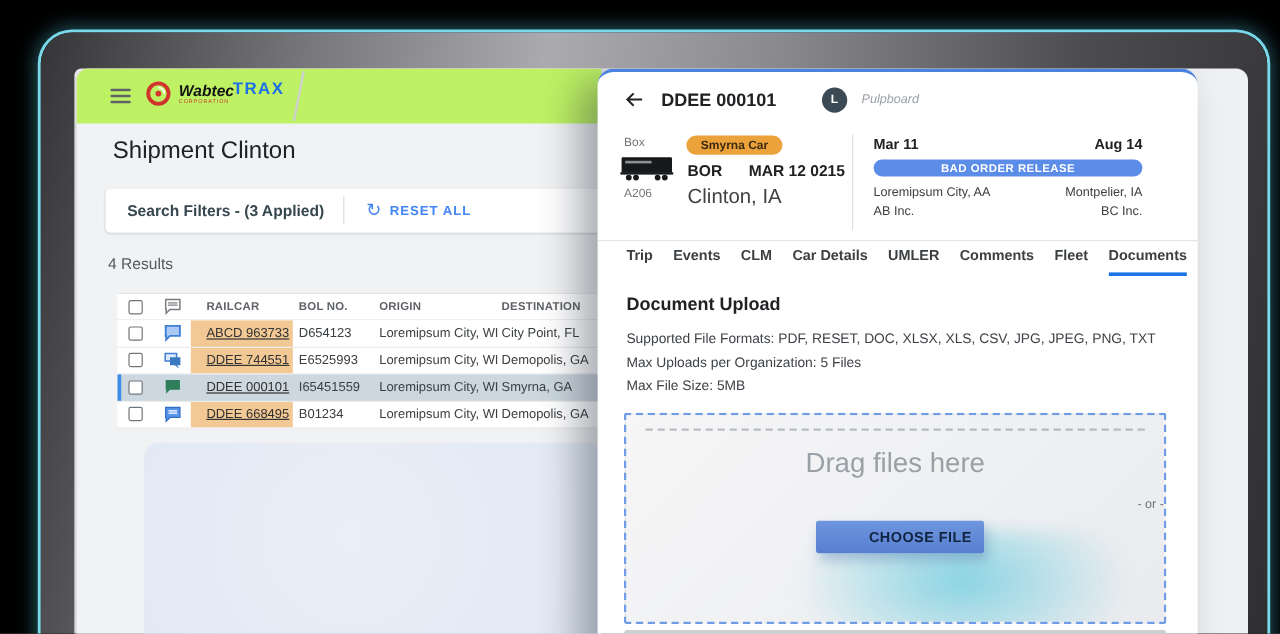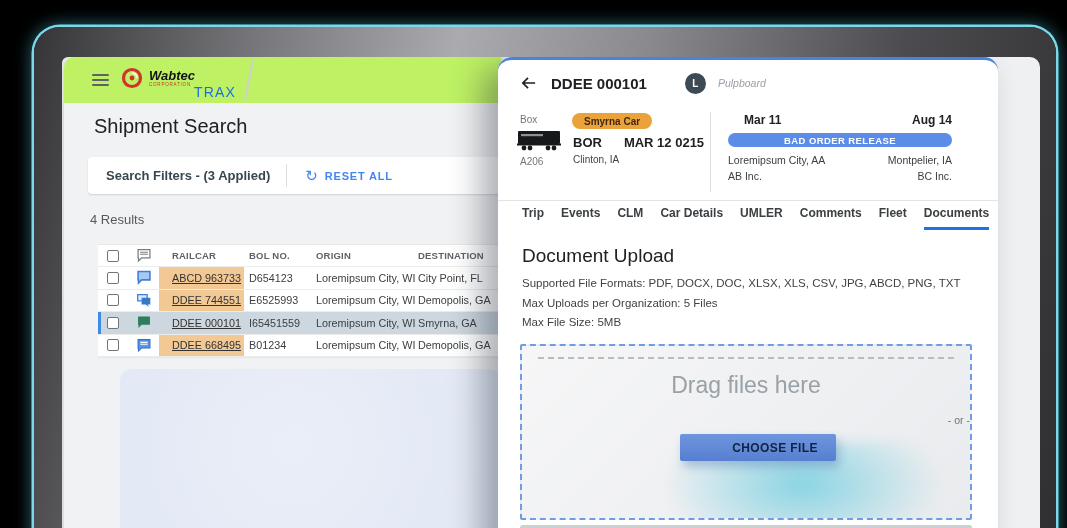--- a/index.html
+++ b/index.html
@@ -19,21 +19,21 @@
   .app { position:absolute; left:2px; top:0; width:437px; height:100%;
     background:#f1f2f3; border-radius:10px 0 0 0; box-shadow:0 2px 8px rgba(0,0,0,.18); }
   .app-header { position:absolute; left:0; top:0; width:100%; height:46px;
     background:#bef264; border-radius:10px 0 0 0; }
   .hamburger { position:absolute; left:28px; top:17px; width:17px; cursor:pointer; }
   .hamburger i { display:block; height:2px; background:#5f6368; margin-bottom:3px; border-radius:1px; }
   .brand { position:absolute; left:56px; top:9px; display:flex; align-items:center; }
   .brand-text { margin-left:5px; }
   .brand-name { font-size:13px; font-weight:bold; font-style:italic; color:#141414; line-height:13px; }
   .brand-sub  { font-size:4.5px; letter-spacing:.8px; color:#c0392b; }
-  .product { position:absolute; left:130px; top:27px; font-size:14px; font-weight:normal;
+  .product { position:absolute; left:130px; top:8px; font-size:14px; font-weight:bold;
     color:#1d6ee8; letter-spacing:1.2px; }
   .slash { position:absolute; left:184px; top:2px; height:42px; width:2px;
     background:#cfcfcf; transform:rotate(11deg); }
 
   .page-title { position:absolute; left:30px; top:58px; font-size:20px; font-weight:500; color:#202124; }
 
   .filter-bar { position:absolute; left:24px; top:100px; width:413px; height:37px;
     background:#fff; border-radius:4px; box-shadow:0 1px 2px rgba(0,0,0,.14);
     display:flex; align-items:center; }
   .filter-label { margin-left:18px; font-size:13px; font-weight:bold; color:#37474f; }
@@ -79,53 +79,53 @@
     color:#fff; font-size:10px; font-weight:bold; display:flex; align-items:center; justify-content:center; }
   .avatar-note { margin-left:12px; font-size:10.5px; font-style:italic; color:#9aa0a6; }
 
   .car-type { position:absolute; left:22px; top:54px; font-size:10px; color:#757575; }
   .car-svg  { position:absolute; left:17px; top:68px; }
   .car-id   { position:absolute; left:22px; top:96px; font-size:10px; color:#757575; }
   .badge { position:absolute; left:74px; top:53px; padding:2.5px 12px; border-radius:10px;
     background:#eba23b; font-size:10px; font-weight:bold; color:#3d2a10; }
   .status-line { position:absolute; left:75px; top:75px; font-size:13px; font-weight:bold; color:#212121; }
   .status-line .time { margin-left:22px; }
-  .car-loc { position:absolute; left:75px; top:94px; font-size:10px; color:#424242; }
+  .car-loc { position:absolute; left:75px; top:94px; font-size:17px; color:#424242; }
   .vdiv { position:absolute; left:212px; top:52px; height:80px; width:1px; background:#e0e0e0; }
 
   .trip { position:absolute; left:230px; top:53px; width:224px; }
-  .trip-dates { display:flex; justify-content:space-between; font-size:12px; font-weight:bold; color:#212121;margin-left:16px; }
+  .trip-dates { display:flex; justify-content:space-between; font-size:12px; font-weight:bold; color:#212121; }
   .trip-bar { margin-top:6px; height:14px; border-radius:7px; background:#5b8ce8;
     display:flex; align-items:center; justify-content:center;
     font-size:9.5px; font-weight:bold; color:#fff; letter-spacing:.4px; }
   .trip-locs { margin-top:5px; display:flex; justify-content:space-between;
     font-size:10.5px; color:#3c4043; line-height:16px; }
   .trip-locs .right { text-align:right; }
 
   .p-hr { position:absolute; left:0; top:140px; width:100%; height:1px; background:#e4e4e4; }
   .tabs { position:absolute; left:24px; top:146px; display:flex; gap:17px; }
   .tab { font-size:12px; font-weight:bold; color:#3c4043; padding-bottom:7px;
     border-bottom:3px solid transparent; cursor:pointer; white-space:nowrap; }
   .tab.active { border-bottom-color:#1a73e8; }
 
-  .up-head { position:absolute; left:24px; top:185px; font-size:19px; font-weight:normal; color:#202124; }
+  .up-head { position:absolute; left:24px; top:185px; font-size:15px; font-weight:bold; color:#202124; }
   .up-info { position:absolute; left:24px; top:214px; font-size:11.5px; color:#3f4347; line-height:19.5px; }
 
   .dropzone { position:absolute; left:22px; top:284px; width:452px; height:176px;
     border:2px dashed #6f9ce4; border-radius:2px;
     background:linear-gradient(135deg,#f6f6f7,#e9ebee); overflow:hidden; }
   .dz-dash { position:absolute; left:16px; right:16px; top:11px; border-top:2px dashed #b6bcc2; }
   .dz-drag { position:absolute; left:0; width:100%; top:26px; text-align:center;
     font-size:23px; color:#99a0a6; }
   .dz-or { position:absolute; left:0; width:100%; top:68px; text-align:right;
     font-size:10.5px; color:#6f7479; }
   .glow { position:absolute; left:135px; top:96px; width:290px; height:120px;
     background:radial-gradient(ellipse at 50% 35%, rgba(55,190,215,.55), rgba(55,190,215,0) 68%);
     filter:blur(6px); }
-  .choose { position:absolute; left:158px; top:88px; width:156px; height:27px;
+  .choose { position:absolute; left:158px; top:88px; width:140px; height:27px;
     background:linear-gradient(180deg,#6e95de,#567fd0);
     border:none; border-radius:2px; font-family:"Liberation Sans",sans-serif;
     font-size:12px; font-weight:bold; color:#10233f; letter-spacing:.4px; cursor:pointer;
     box-shadow:3px 6px 10px rgba(70,110,170,.35);padding-left:34px; }
   .p-bottom-bar { position:absolute; left:22px; top:465px; width:452px; height:6px;
     background:#cdd0d2; border-radius:3px; }
 </style>
 </head>
 <body>
 
@@ -148,21 +148,21 @@
             </svg>
             <div class="brand-text">
               <div class="brand-name">Wabtec</div>
               <div class="brand-sub">CORPORATION</div>
             </div>
           </div>
           <div class="product">TRAX</div>
           <div class="slash"></div>
         </div>
 
-        <div class="page-title">Shipment Search</div>
+        <div class="page-title">Shipment Clinton</div>
 
         <div class="filter-bar">
           <span class="filter-label">Search Filters - (3 Applied)</span>
           <span class="filter-div"></span>
           <span class="refresh">↻</span>
           <span class="reset">RESET ALL</span>
         </div>
 
         <div class="results-count">4 Results</div>
 
@@ -311,21 +311,21 @@
             <span class="tab">CLM</span>
             <span class="tab">Car Details</span>
             <span class="tab">UMLER</span>
             <span class="tab">Comments</span>
             <span class="tab">Fleet</span>
             <span class="tab active">Documents</span>
           </div>
 
         <div class="up-head">Document Upload</div>
         <div class="up-info" id="upinfo">
-            <div>Supported File Formats: PDF, DOCX, DOC, XLSX, XLS, CSV, JPG, ABCD, PNG, TXT</div>
+            <div>Supported File Formats: PDF, RESET, DOC, XLSX, XLS, CSV, JPG, JPEG, PNG, TXT</div>
             <div>Max Uploads per Organization: 5 Files</div>
             <div>Max File Size: 5MB</div>
           </div>
 
         <div class="dropzone">
           <div class="dz-dash"></div>
           <div class="dz-drag">Drag files here</div>
           <div class="dz-or">- or -</div>
           <div class="glow"></div>
           <button class="choose">CHOOSE FILE</button>

